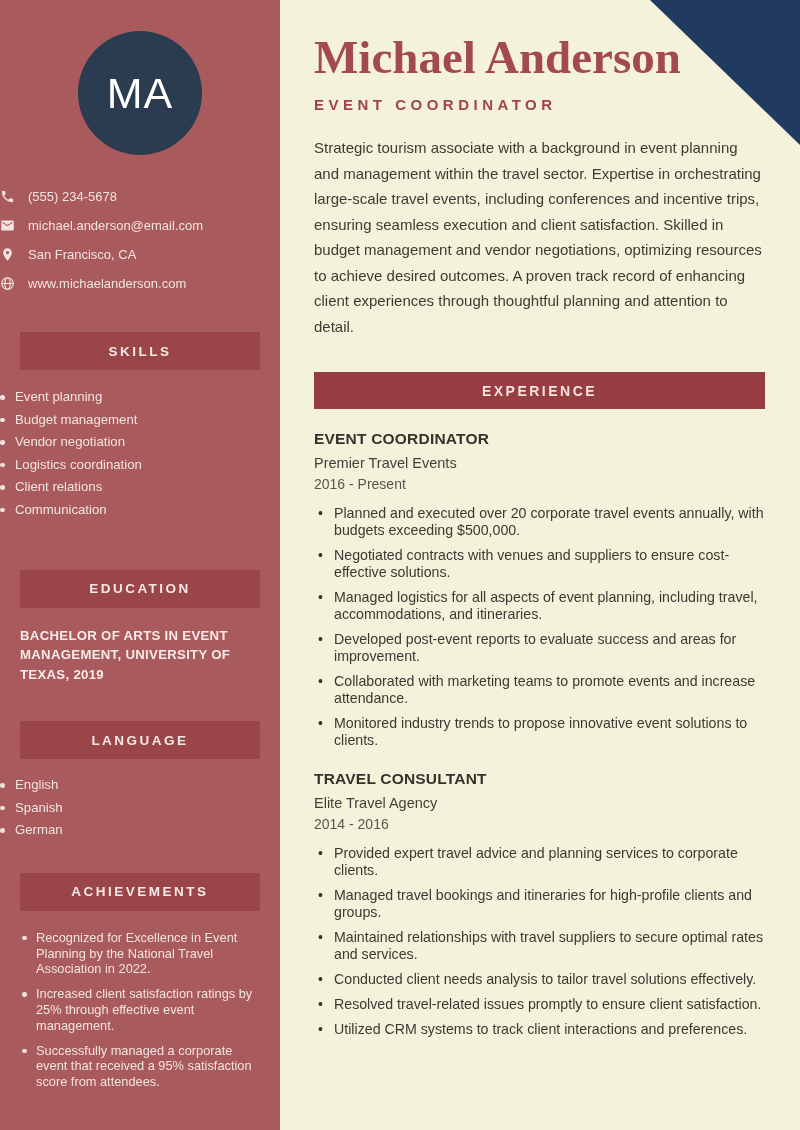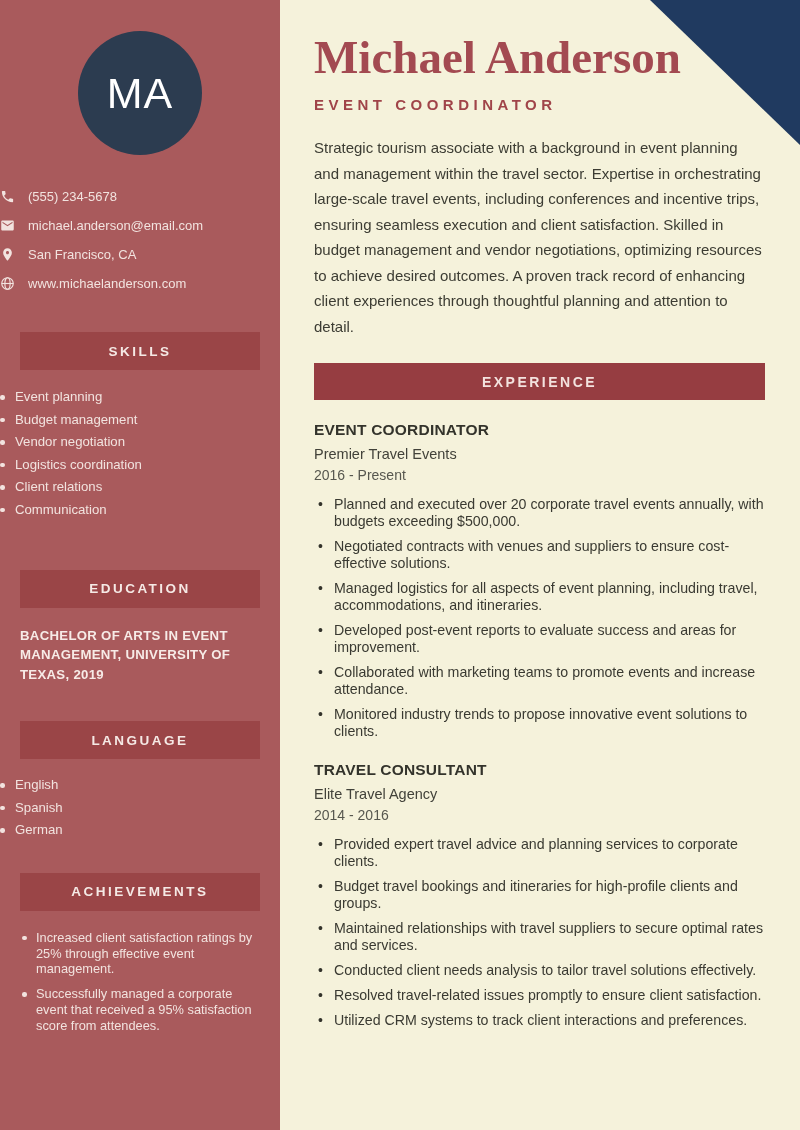--- a/index.html
+++ b/index.html
@@ -42,21 +42,21 @@
   
   .main { flex:1; position:relative; background:#F5F2DB; padding:0 35px 0 34px; }
   .corner-triangle { position:absolute; top:0; right:0; width:150px; height:145px;
                      background:#203A60; clip-path:polygon(0 0,100% 0,100% 100%); }
 
   .name { margin-top:30px; font-family:"Liberation Serif", serif; font-weight:bold;
           font-size:47px; line-height:1.15; color:#A34A51; }
   .role { margin-top:12px; font-size:15px; font-weight:bold; letter-spacing:4.5px; color:#A04449; }
   .summary { margin-top:22px; font-size:15px; line-height:25.5px; color:#3C3C33; max-width:455px; }
 
-  .exp-bar { margin-top:24px; height:37px; background:#963D41; display:flex; align-items:center; justify-content:center; }
+  .exp-bar { margin-top:33px; height:37px; background:#963D41; display:flex; align-items:center; justify-content:center; }
   .exp-bar span { font-size:14px; font-weight:bold; letter-spacing:2.5px; color:#F3E2DE; }
 
   .job-title { margin-top:21px; font-size:15.5px; font-weight:bold; letter-spacing:0.2px; color:#33332B; }
   .job-company { margin-top:7px; font-size:14.5px; color:#42423A; }
   .job-dates { margin-top:5px; font-size:14px; color:#57574F; }
 
   ul.job-bullets { list-style:none; margin-top:13px; }
   ul.job-bullets li { position:relative; padding-left:20px; font-size:14.2px; line-height:17px;
                       color:#3A3A32; margin-bottom:8px; }
   ul.job-bullets li::before { content:"•"; position:absolute; left:4px; top:0; color:#33332B; font-size:14px; }
@@ -129,20 +129,21 @@
     <li>English</li>
         <li>Spanish</li>
         <li>German</li>
       </ul>
 
     <div class="sec-box box-achievements">
       <span>ACHIEVEMENTS</span>
     </div>
     <ul class="achv-list">
 
+    <li>Recognized for Excellence in Event Planning by the National Travel Association in 2022.</li>
         <li>Increased client satisfaction ratings by 25% through effective event management.</li>
         <li>Successfully managed a corporate event that received a 95% satisfaction score from attendees.</li>
       </ul>
 
   </aside>
 
   <main class="main">
     <div class="corner-triangle"></div>
 
     <h1 class="name">Michael Anderson</h1>
@@ -168,21 +169,21 @@
         </ul>
     </section>
 
     <section class="job2">
       <div class="job-title">TRAVEL CONSULTANT</div>
       <div class="job-company">Elite Travel Agency</div>
       <div class="job-dates">2014 - 2016</div>
       <ul class="job-bullets">
 
       <li>Provided expert travel advice and planning services to corporate clients.</li>
-          <li>Budget travel bookings and itineraries for high-profile clients and groups.</li>
+          <li>Managed travel bookings and itineraries for high-profile clients and groups.</li>
           <li>Maintained relationships with travel suppliers to secure optimal rates and services.</li>
           <li>Conducted client needs analysis to tailor travel solutions effectively.</li>
           <li>Resolved travel-related issues promptly to ensure client satisfaction.</li>
           <li>Utilized CRM systems to track client interactions and preferences.</li>
         </ul>
     </section>
   </main>
 
 </div>
 

